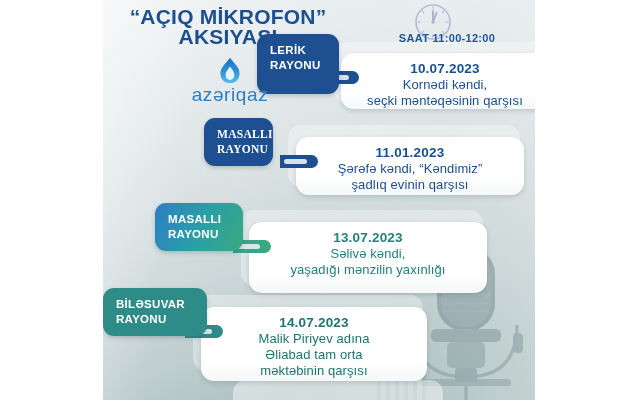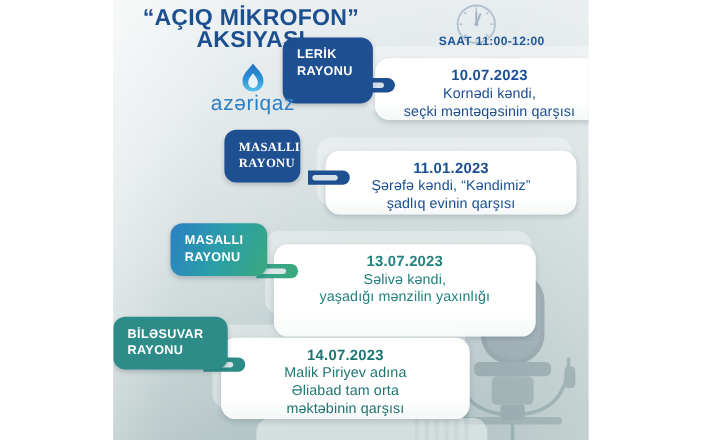--- a/index.html
+++ b/index.html
@@ -335,21 +335,21 @@
 
     <div class="badge navy" style="width:69px; height:48px;font-family:Liberation Serif, serif;">
       <div>MASALLI</div>
       <div>RAYONU</div>
     </div>
   </div>
 
   <div class="row" style="left:52px; top:203px; width:350px; height:92px;">
     <div class="ghost" style="left:86px; top:7px; width:242px; height:76px;"></div>
 
-    <div class="card c-teal" style="left:94px; top:19px; width:238px; height:84px;">
+    <div class="card c-teal" style="left:94px; top:19px; width:238px; height:71px;">
       <div class="card-date">13.07.2023</div>
       <div class="card-text">Səlivə kəndi,</div>
       <div class="card-text">yaşadığı mənzilin yaxınlığı</div>
     </div>
 
     <div class="notch grad" style="left:78px; top:37px; width:38px;"></div>
     <div class="notch-hole" style="left:82px; top:41px; width:23px;"></div>
 
     <div class="badge grad" style="width:88px; height:48px;">
       <div>MASALLI</div>

